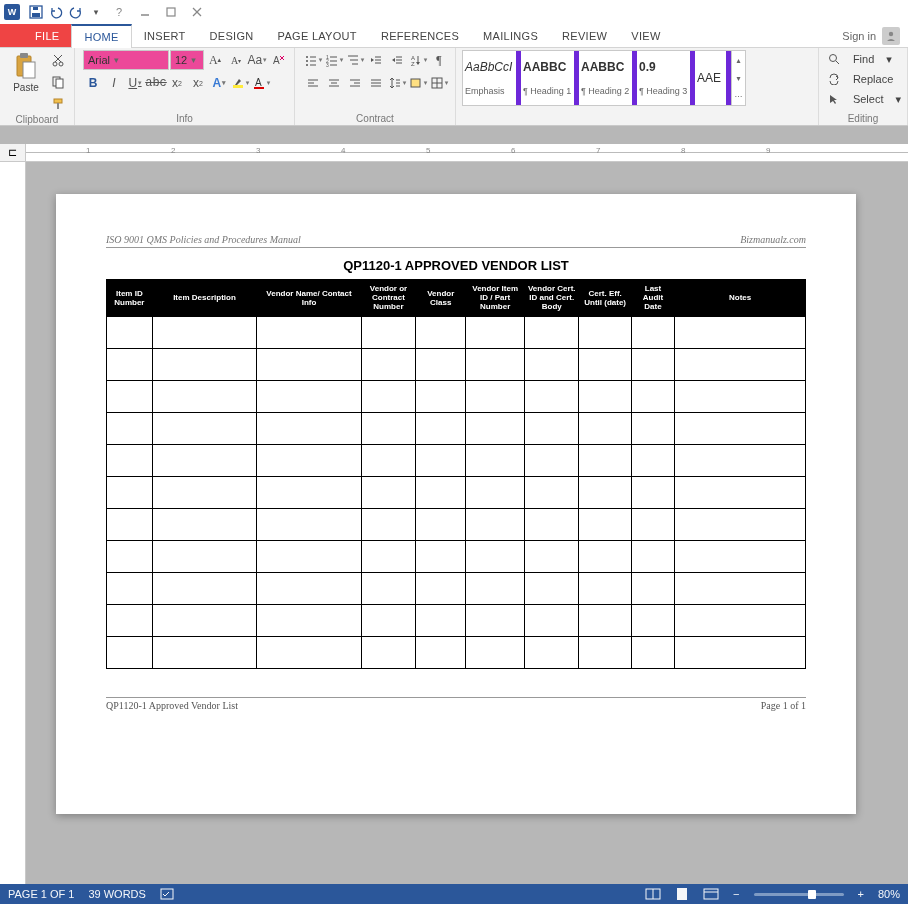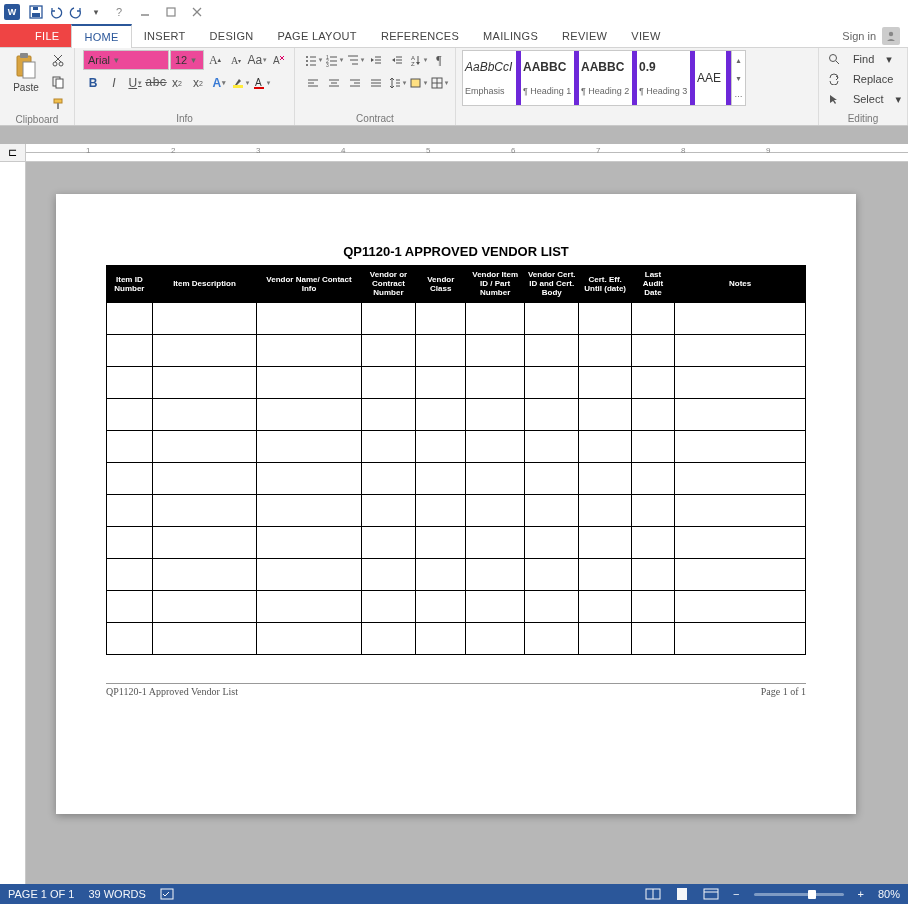--- a/index.html
+++ b/index.html
@@ -399,20 +399,24 @@
         <span class="tick" style="left: 400px;">5</span>
         <span class="tick" style="left: 485px;">6</span>
         <span class="tick" style="left: 570px;">7</span>
         <span class="tick" style="left: 655px;">8</span>
         <span class="tick" style="left: 740px;">9</span>
       </div>
   </div>
   <div class="ruler-v" style="top:18px;"></div>
 
   <div class="page">
+    <div class="page-header">
+      <span>ISO 9001 QMS Policies and Procedures Manual</span>
+      <span>Bizmanualz.com</span>
+    </div>
     <div class="doc-title">QP1120-1 APPROVED VENDOR LIST</div>
     <table class="vendor">
       <thead>
           <tr id="vendorHead">
             <th style="width: 42px;">Item ID Number</th>
             <th style="width: 96px;">Item Description</th>
             <th style="width: 96px;">Vendor Name/ Contact Info</th>
             <th style="width: 50px;">Vendor or Contract Number</th>
             <th style="width: 46px;">Vendor Class</th>
             <th style="width: 54px;">Vendor Item ID / Part Number</th>

